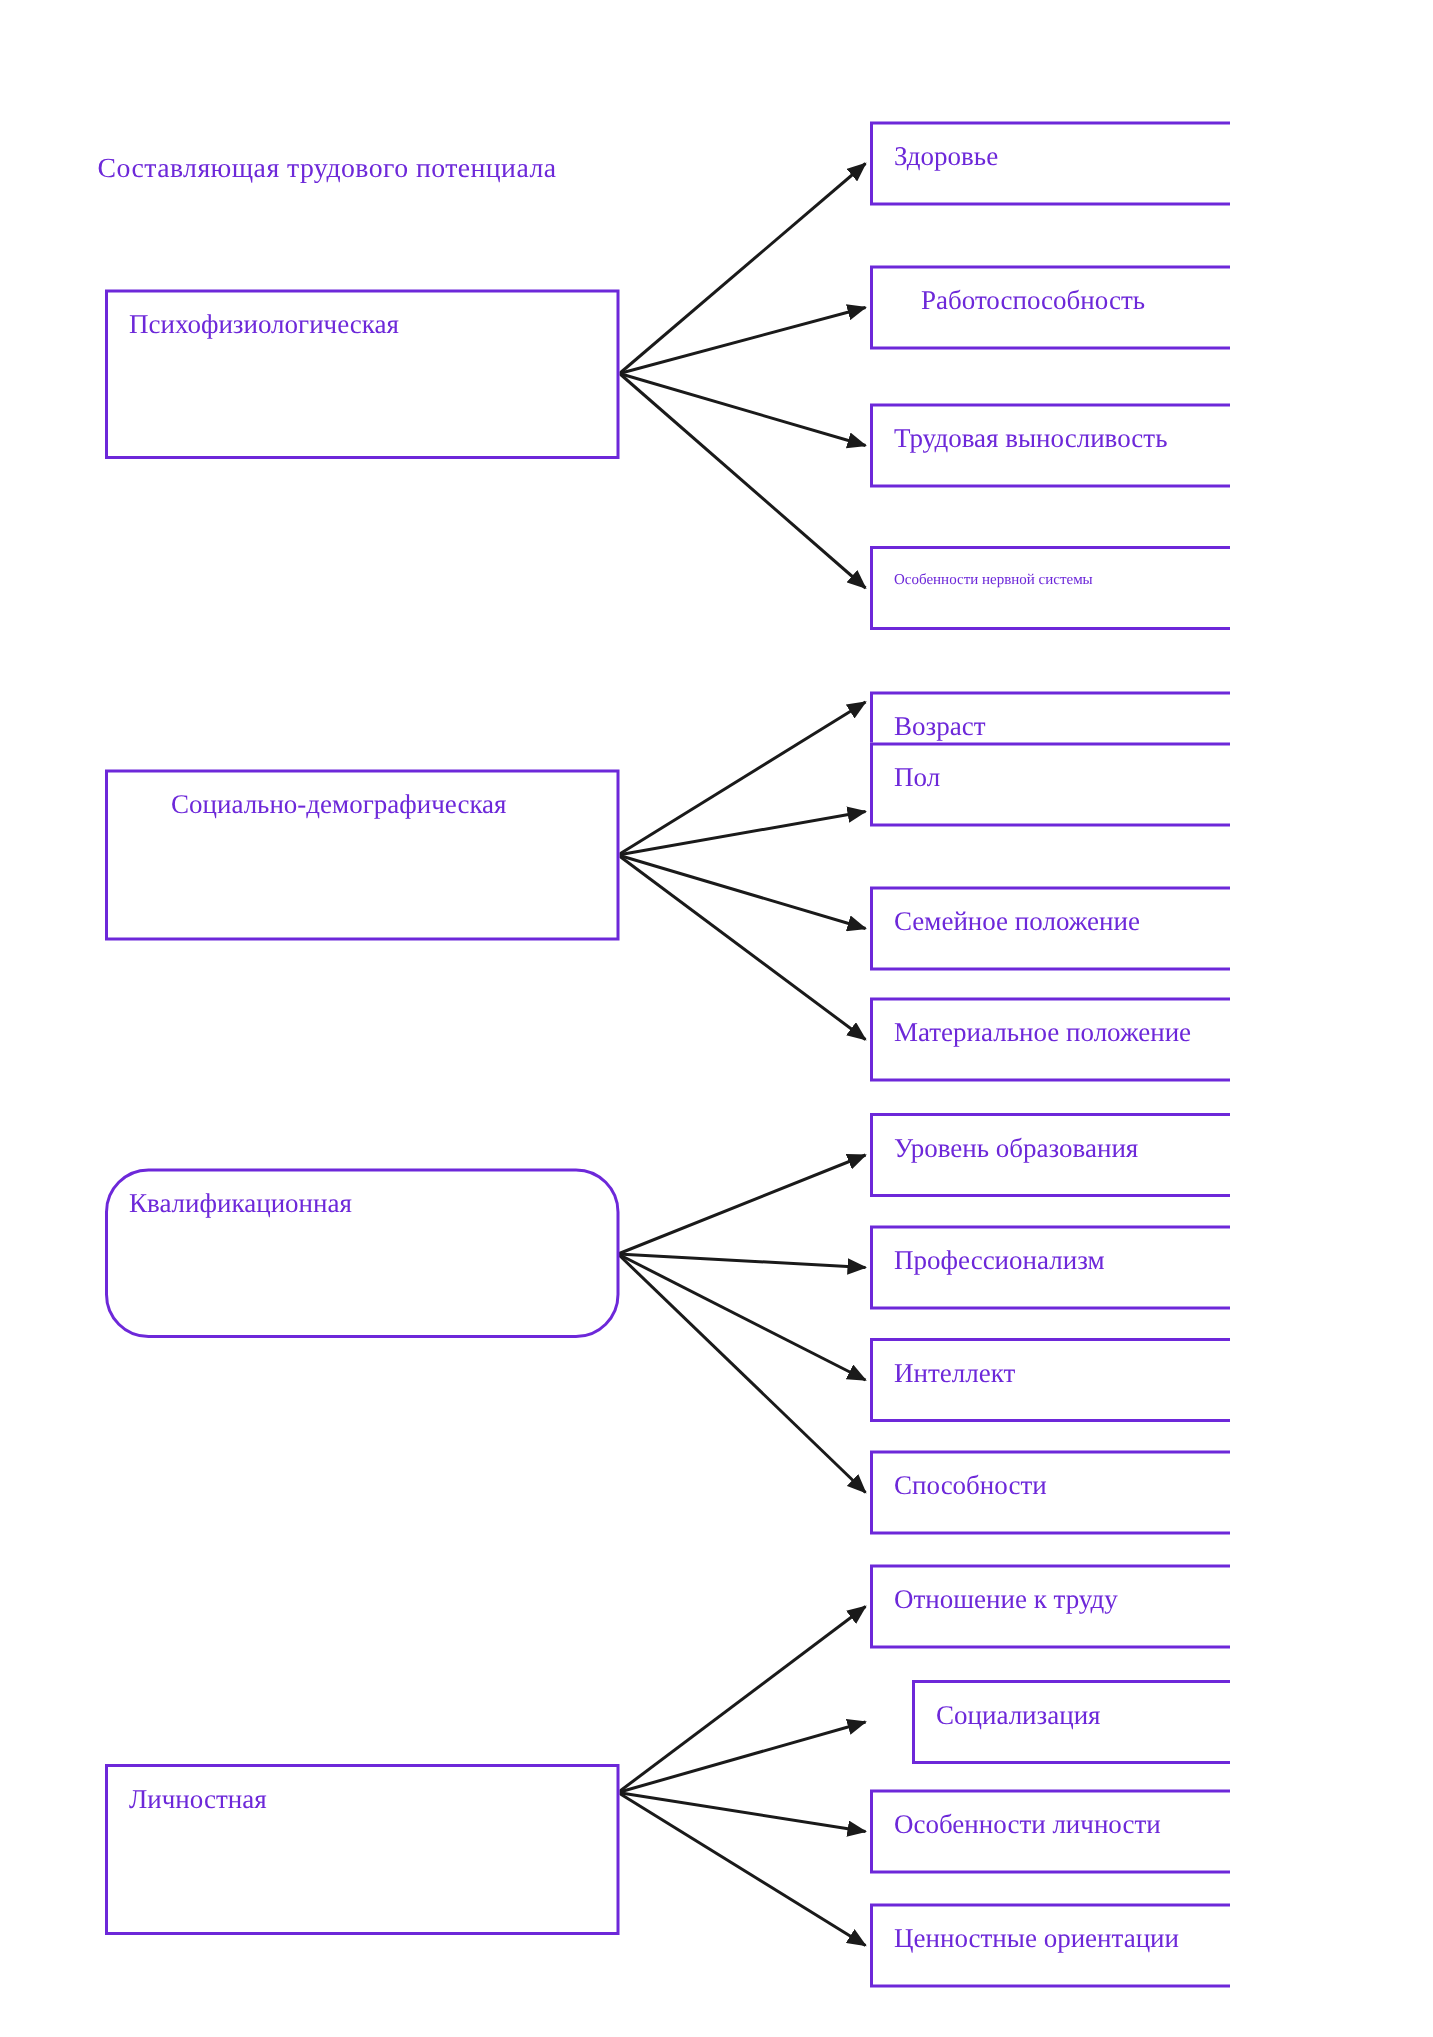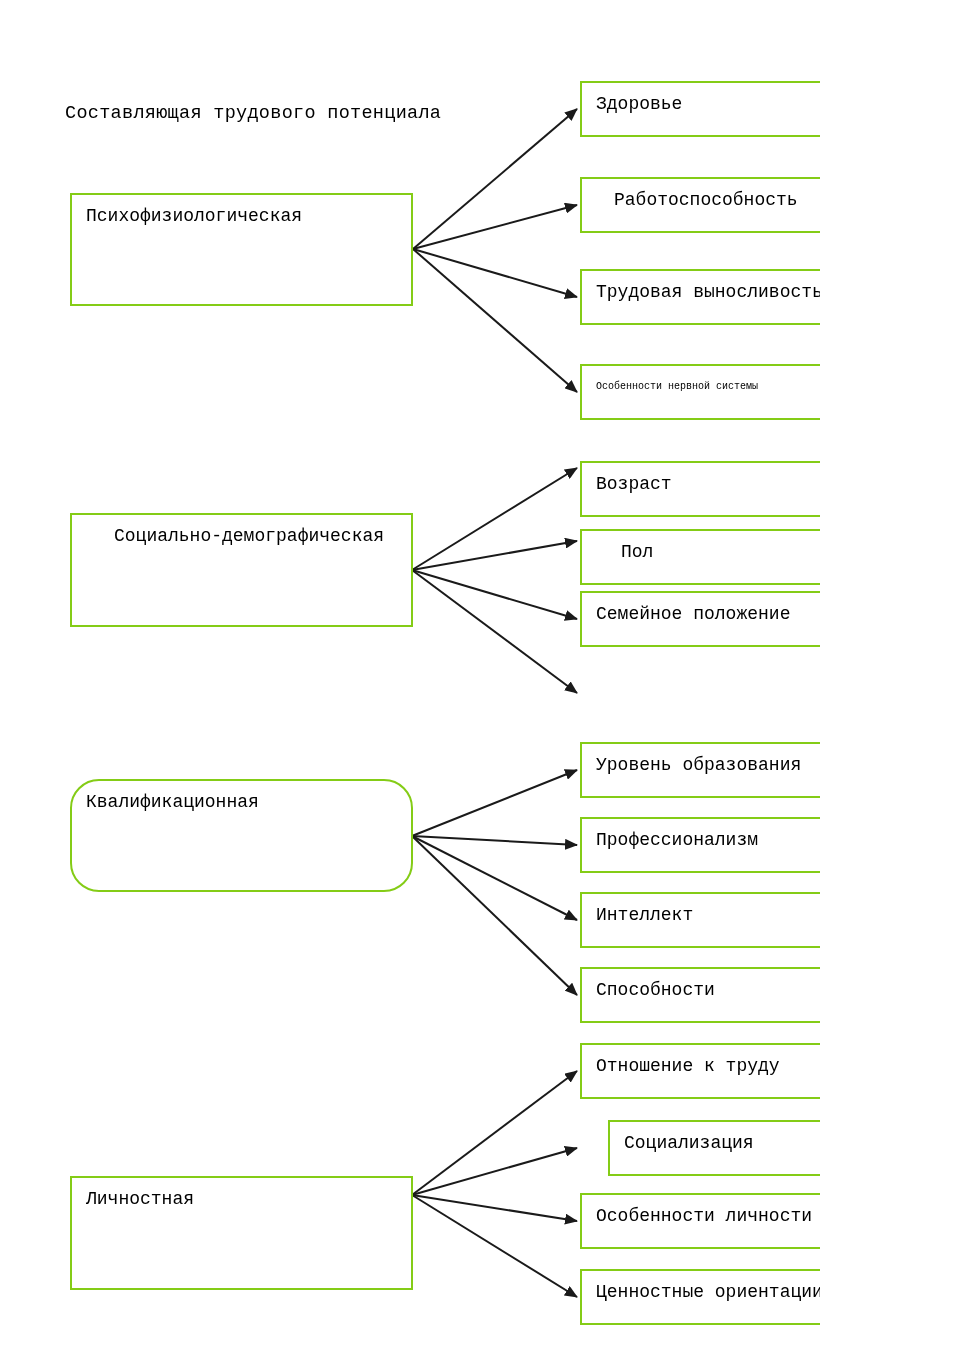--- a/index.html
+++ b/index.html
@@ -5,22 +5,22 @@
   html, body {
     margin: 0;
     padding: 0;
     background: #ffffff;
   }
   .canvas {
     position: relative;
     width: 820px;
     height: 1358px;
     background: #ffffff;
-    font-family: Liberation Mono, monospace;
-    color: #000000;
+    font-family: Liberation Serif, serif;
+    color: #6d28d9;
     overflow: hidden;
   }
   .title {
     position: absolute;
     left: 65px;
     top: 103px;
     font-size: 18.5px;
     letter-spacing: 0.3px;
     white-space: nowrap;
   }
@@ -30,21 +30,21 @@
     top: 0;
     width: 955px;
     height: 1358px;
   }
   .arrows line {
     stroke: #1a1a1a;
     stroke-width: 2;
   }
   .box {
     position: absolute;
-    border: 2px solid #84cc16;
+    border: 2px solid #6d28d9;
     background: #ffffff;
     box-sizing: border-box;
   }
   .parent {
     left: 70px;
     width: 343px;
     height: 113px;
   }
   .child {
     left: 580px;
@@ -120,25 +120,28 @@
   <div class="box child" style="top:269px;">
     <span class="label">Трудовая выносливость</span>
   </div>
   <div class="box child small" style="top:364px;">
     <span class="label">Особенности нервной системы</span>
   </div>
 
   <div class="box child" style="top:461px;">
     <span class="label">Возраст</span>
   </div>
-  <div class="box child" style="top:529px;padding-left:25px;">
+  <div class="box child" style="top:495px;">
     <span class="label">Пол</span>
   </div>
   <div class="box child" style="top:591px;">
     <span class="label">Семейное положение</span>
+  </div>
+  <div class="box child" style="top:665px;">
+    <span class="label">Материальное положение</span>
   </div>
 
   <div class="box child" style="top:742px;">
     <span class="label">Уровень образования</span>
   </div>
   <div class="box child" style="top:817px;">
     <span class="label">Профессионализм</span>
   </div>
   <div class="box child" style="top:892px;">
     <span class="label">Интеллект</span>

